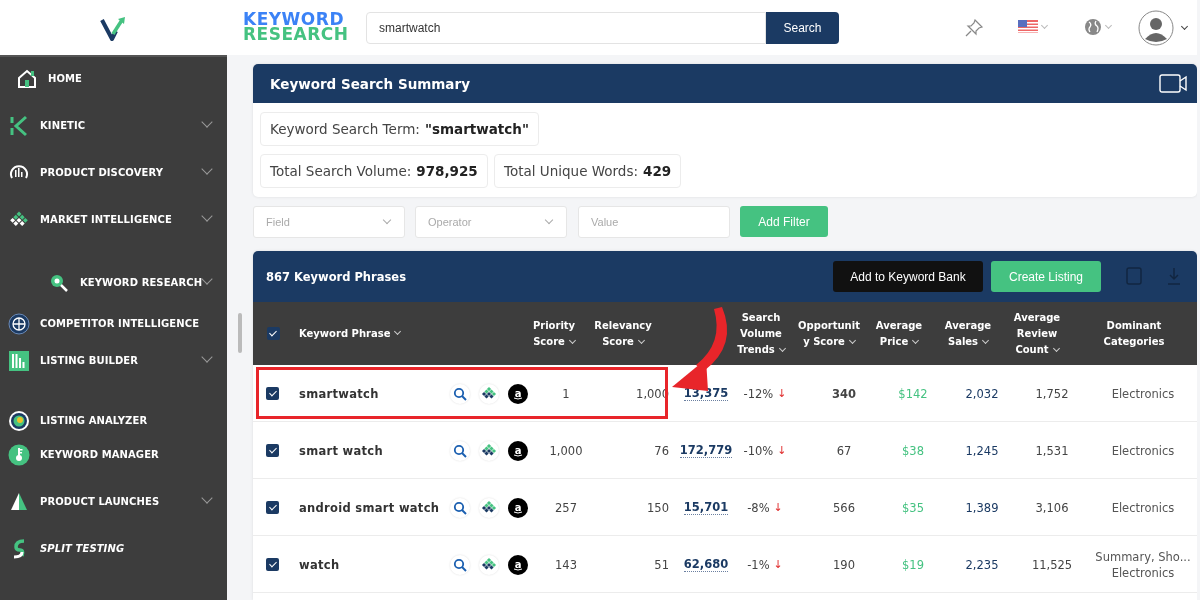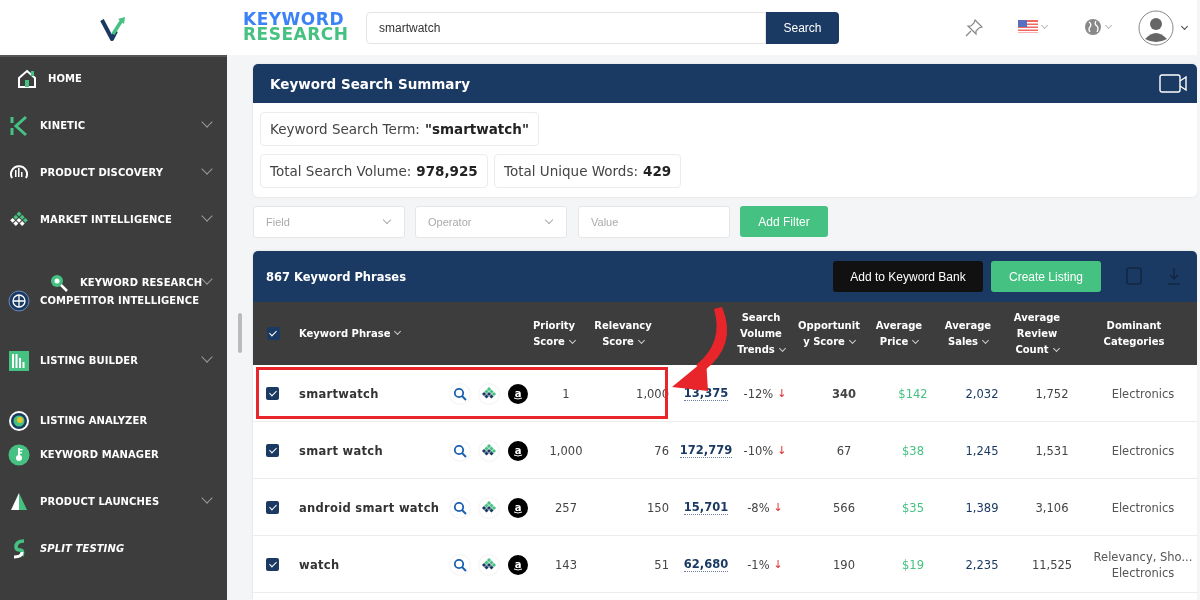--- a/index.html
+++ b/index.html
@@ -170,21 +170,21 @@
     <span class="nav-icon">
       <svg width="22" height="22" viewBox="0 0 22 22">
           <circle cx="9" cy="9" r="6" fill="#45c281"></circle>
           <circle cx="9" cy="9" r="2.5" fill="#fff"></circle>
           <path d="M13 13 L19 19" stroke="#fff" stroke-width="2.5"></path>
         </svg>
     </span>
     <span class="nav-label">KEYWORD RESEARCH</span>
     <span class="nav-chev"></span>
   </div>
-  <div class="nav-item" style="top:222px;">
+  <div class="nav-item" style="top:245px;">
     <span class="nav-icon">
       <svg width="22" height="22" viewBox="0 0 22 22">
           <circle cx="11" cy="11" r="10" fill="#1b3a63" stroke="#6a8ab8" stroke-width="1"></circle>
           <circle cx="11" cy="11" r="6" fill="none" stroke="#fff" stroke-width="1.3"></circle>
           <path d="M11 5 L11 17 M5 11 L17 11" stroke="#fff" stroke-width="1.3"></path>
         </svg>
     </span>
     <span class="nav-label">COMPETITOR INTELLIGENCE</span>
   </div>
   <div class="nav-item" style="top:282px;">
@@ -519,21 +519,21 @@
         </div>
         <div class="td num" style="left:482px; width:60px;">
           <span>-1%</span>
           <span class="down">↓</span>
         </div>
         <div class="td num" style="left:562px; width:58px;">190</div>
         <div class="td num price" style="left:632px; width:56px;">$19</div>
         <div class="td num sales" style="left:700px; width:58px;">2,235</div>
         <div class="td num" style="left:770px; width:58px;">11,525</div>
         <div class="td num" style="left:840px; width:100px; color:#555;">
-          <span style="text-align:center;line-height:16px;"><span>Relevancy, Sho...</span><br><span>Electronics</span></span>
+          <span style="text-align:center;line-height:16px;"><span>Summary, Sho...</span><br><span>Electronics</span></span>
         </div>
       </div>
     </div>
 </section>
 
 <div class="highlight"></div>
 <svg class="arrow" width="80" height="95" viewBox="0 0 80 95">
   <path d="M62 2 Q78 40 44 66 L36 60 Q64 38 54 4 Z" fill="#e8252a"></path>
   <path d="M12 82 L46 54 L48 86 Z" fill="#e8252a"></path>
 </svg>

